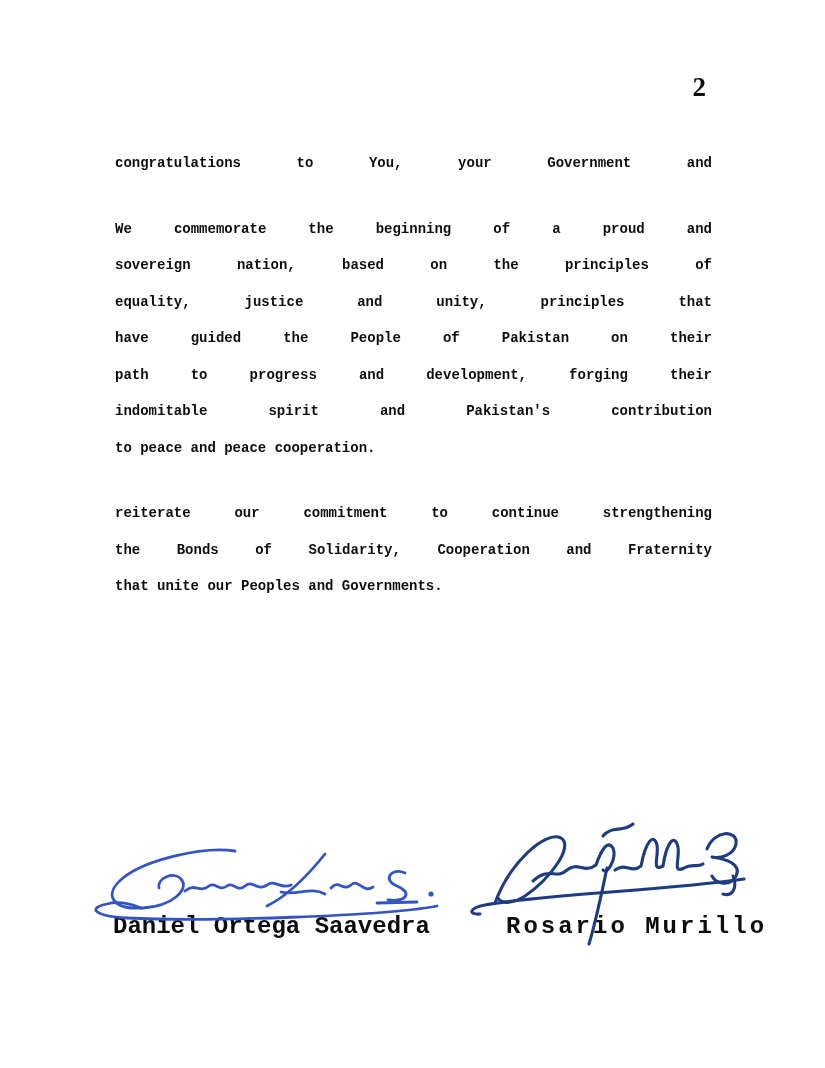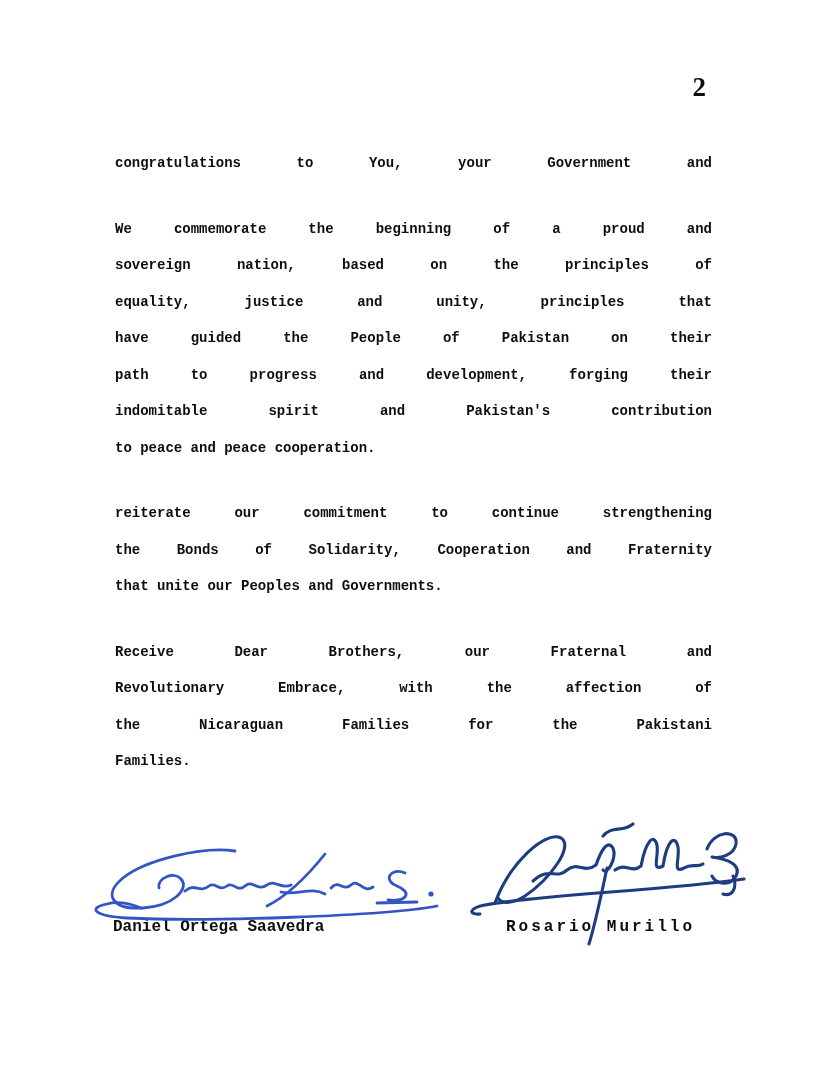--- a/index.html
+++ b/index.html
@@ -52,21 +52,21 @@
     pointer-events: none;
     z-index: 2;
   }
   .sig-svg.daniel { left: 85px;  top: 838px; }
   .sig-svg.rosario { left: 455px; top: 818px; }
   .sig-name {
     position: absolute;
     top: 912px;
     font-family: "Liberation Mono", "DejaVu Sans Mono", monospace;
     font-weight: bold;
-    font-size: 16px;
+    font-size: 24px;
     line-height: 30px;
     color: #0d0d0d;
     z-index: 1;
     white-space: nowrap;
   }
   .sig-name.daniel { left: 113px; }
   .sig-name.rosario { left: 506px; letter-spacing: 3px; }
 </style>
 </head>
 <body>
@@ -89,26 +89,20 @@
       <div class="ln">indomitable spirit and Pakistan's contribution</div>
       <div class="ln last">to peace and peace cooperation.</div>
     </div>
 
     <div class="para">
       <div class="ln">reiterate our commitment to continue strengthening</div>
       <div class="ln">the Bonds of Solidarity, Cooperation and Fraternity</div>
       <div class="ln last">that unite our Peoples and Governments.</div>
     </div>
 
-    <div class="para">
-      <div class="ln">Receive Dear Brothers, our Fraternal and</div>
-      <div class="ln">Revolutionary Embrace, with the affection of</div>
-      <div class="ln">the Nicaraguan Families for the Pakistani</div>
-      <div class="ln last">Families.</div>
-    </div>
 
   </div>
 
   <div class="sig-name daniel">Daniel Ortega Saavedra</div>
   <div class="sig-name rosario">Rosario Murillo</div>
 
   <svg class="sig-svg daniel" width="360" height="85" viewBox="0 0 360 85" xmlns="http://www.w3.org/2000/svg">
     <g fill="none" stroke-width="2.8" stroke-linecap="round" stroke-linejoin="round" stroke="#3454c4">
       <path d="M 150 13 C 118 8, 60 22, 38 40 C 17 57, 28 72, 58 70 C 88 68, 105 51, 96 41 C 89 33, 72 40, 74 50"></path>
       <path d="M 100 53 C 110 44, 114 56, 124 48 C 130 43, 134 54, 142 48 C 148 43, 152 55, 160 48 C 168 41, 172 54, 182 47 C 190 41, 196 52, 206 47"></path>

